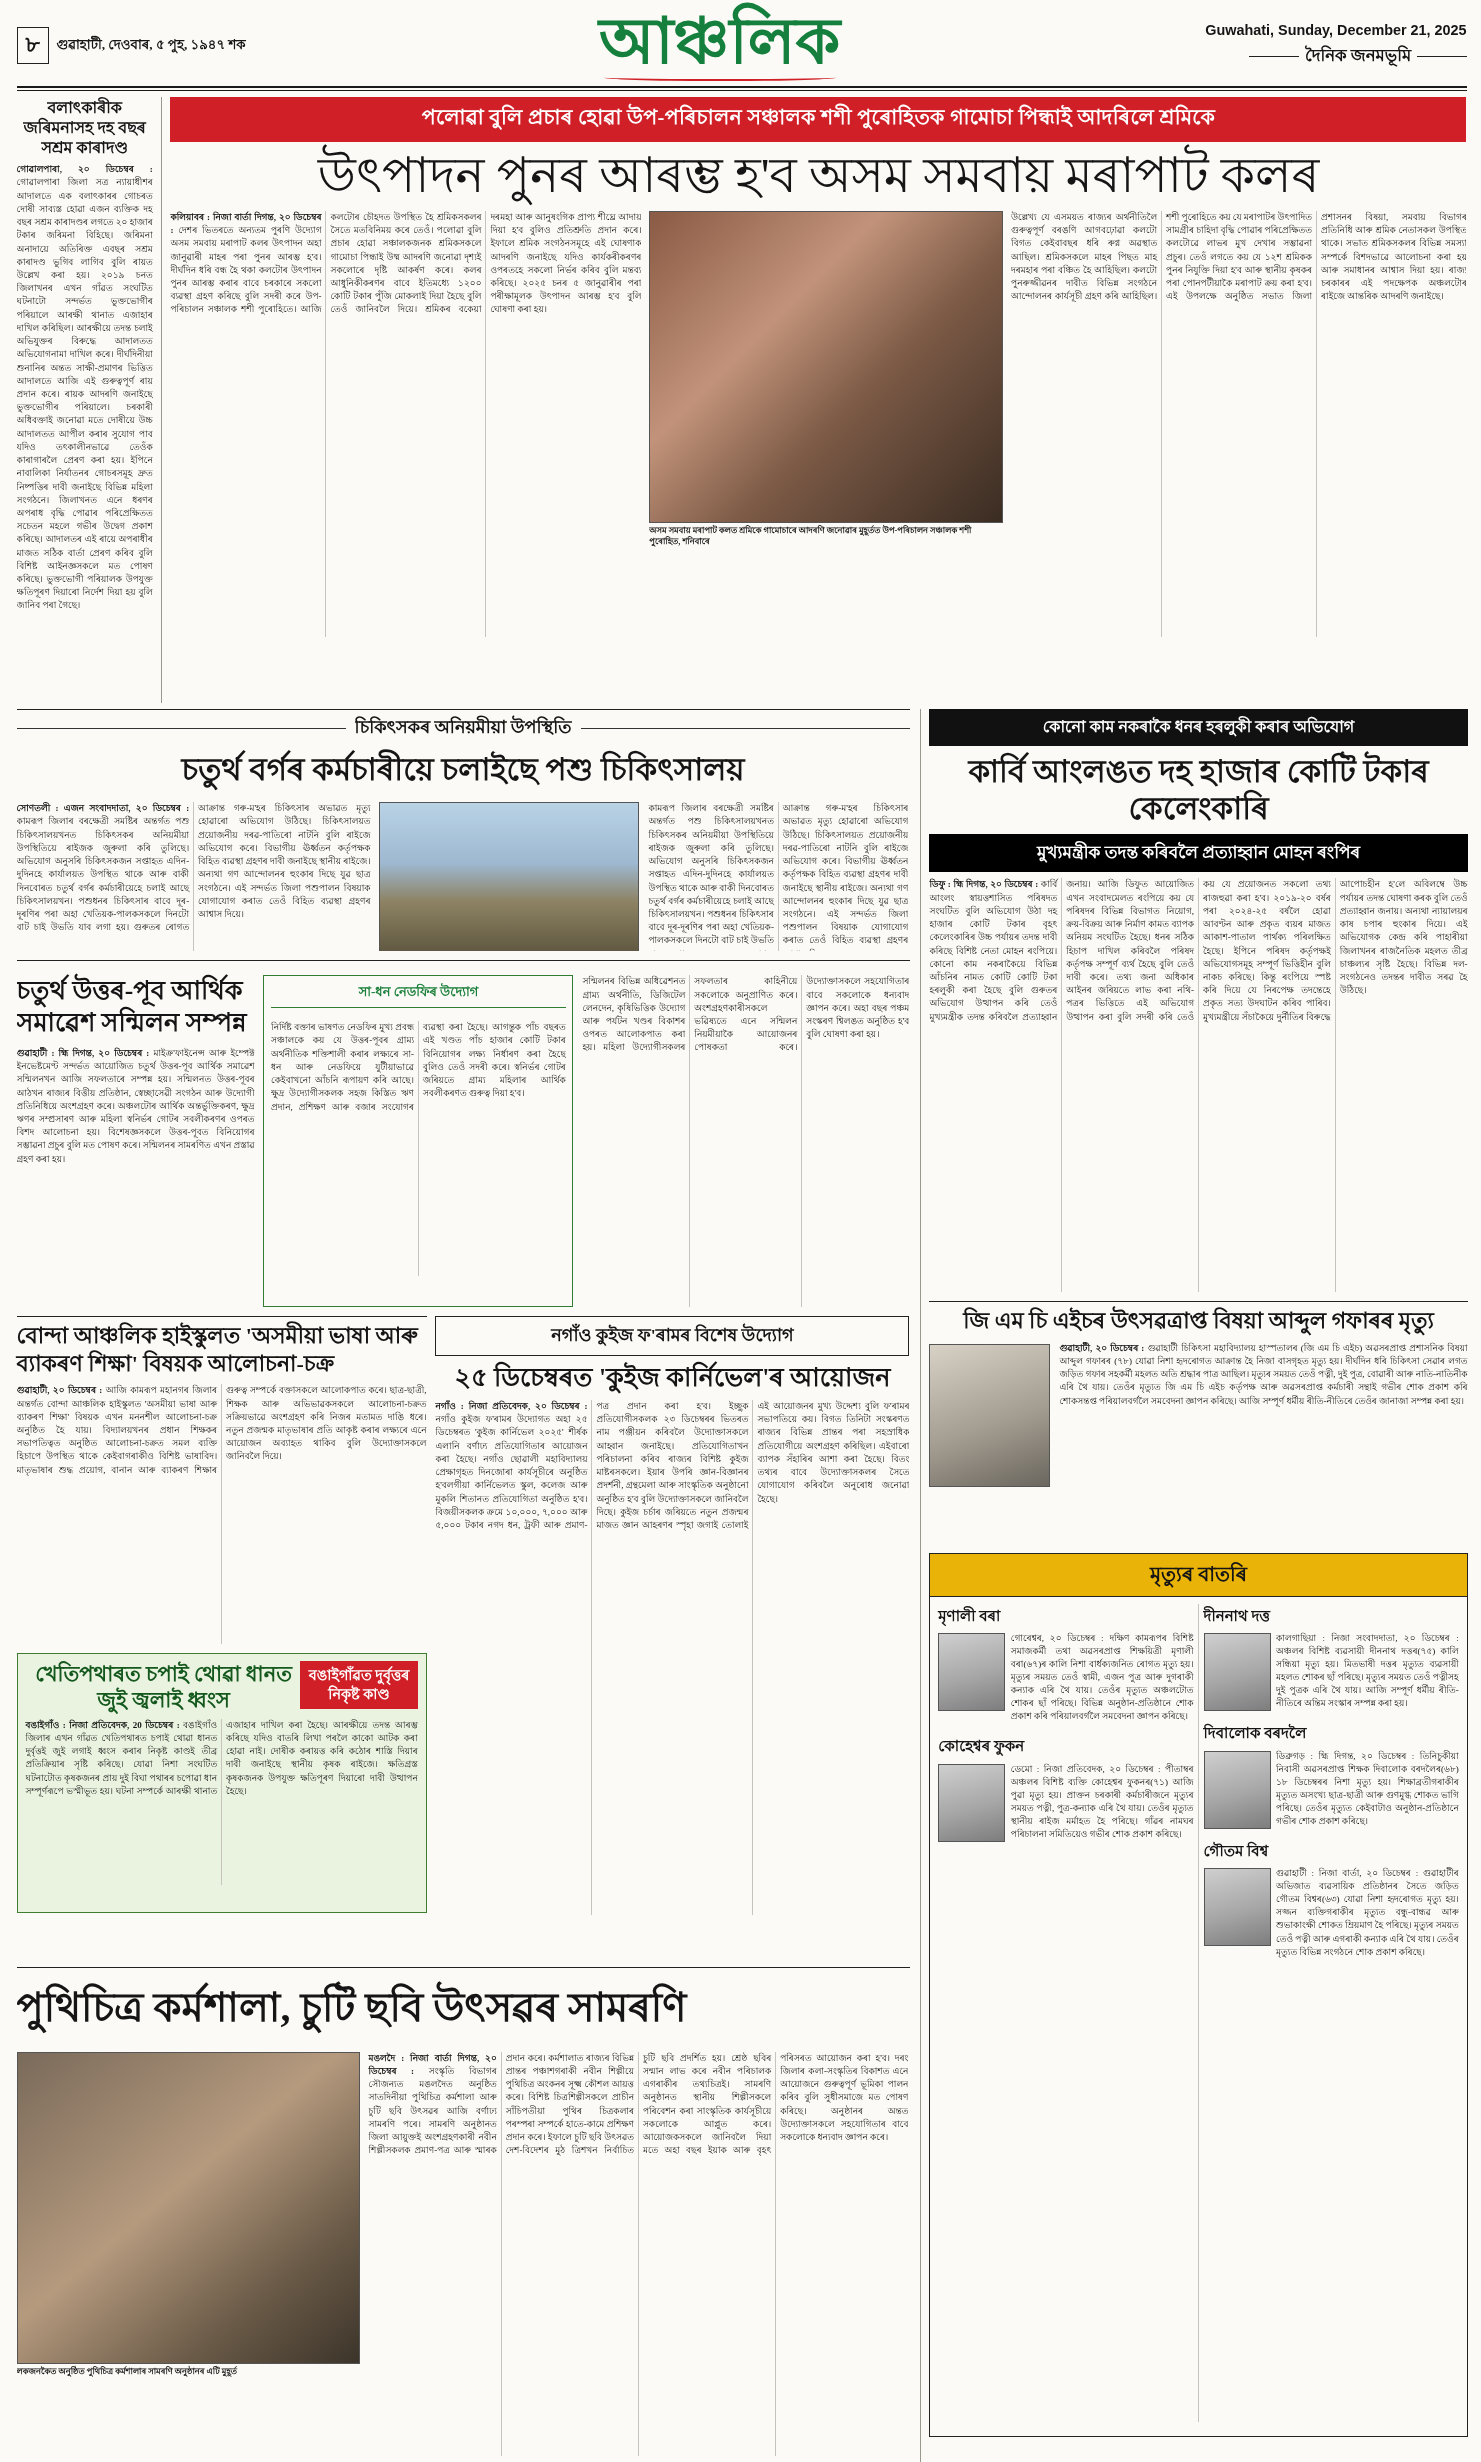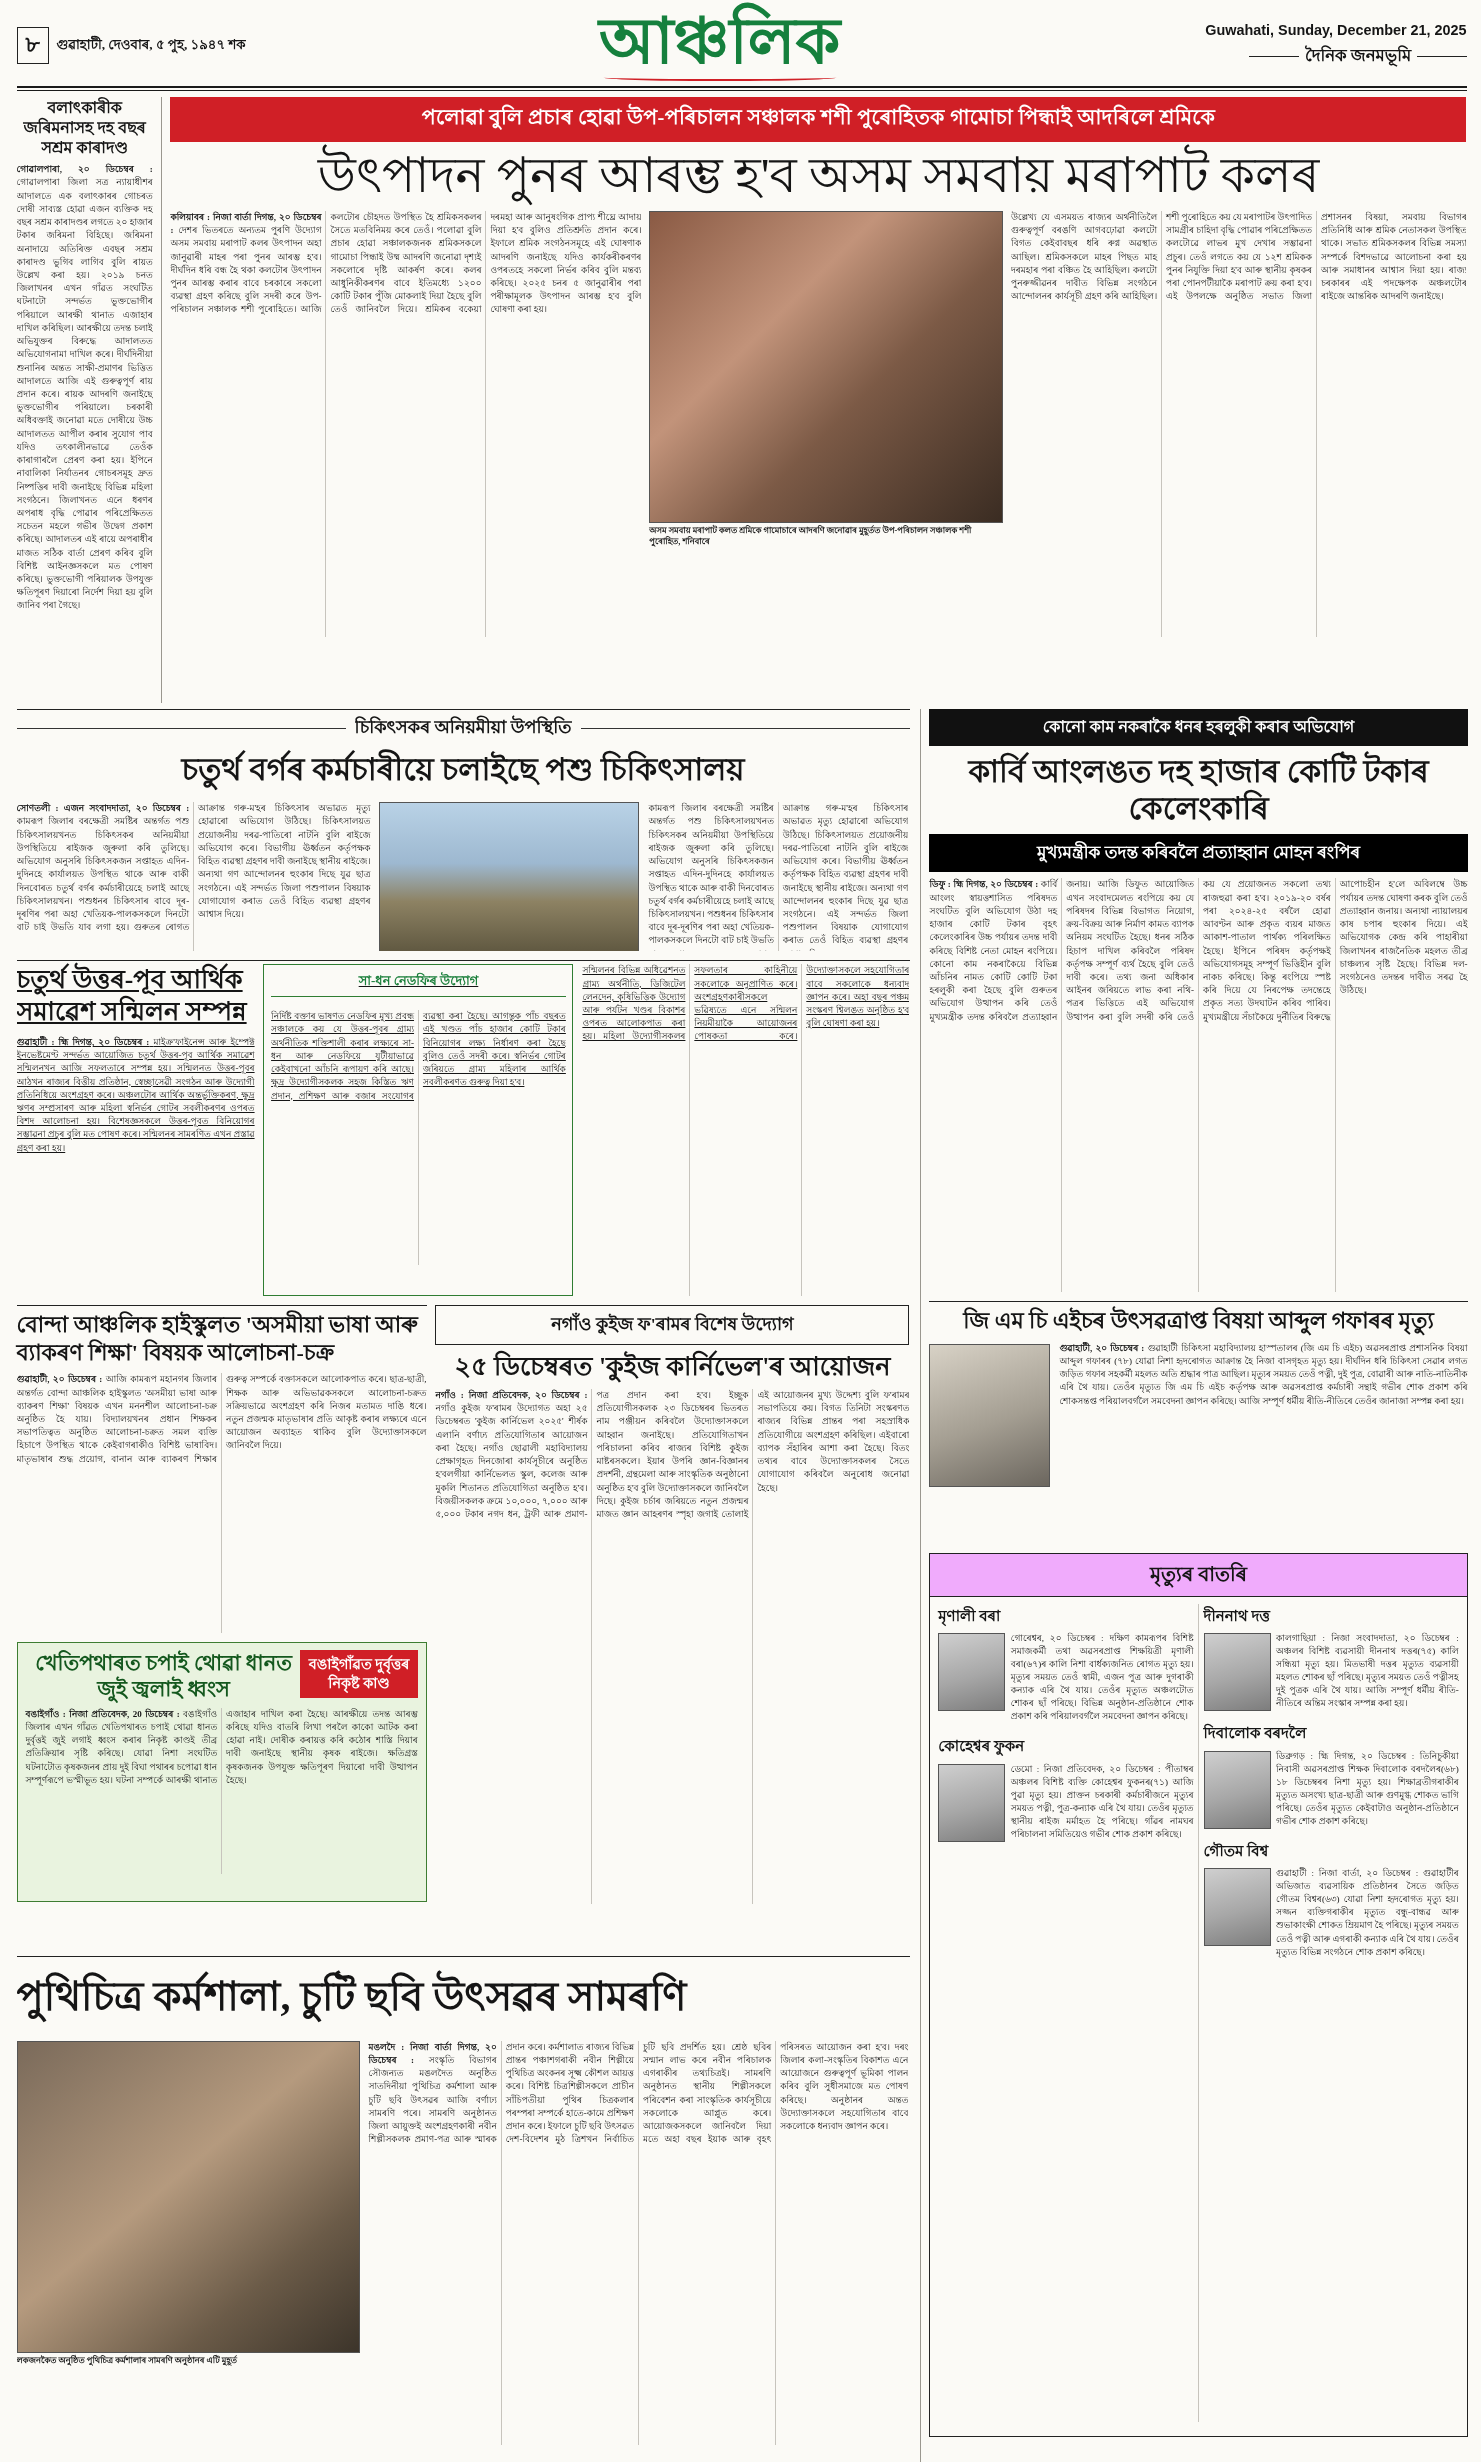--- a/index.html
+++ b/index.html
@@ -45,22 +45,22 @@
   .lowrow{display:grid;grid-template-columns:893px 548px;gap:10px;margin-top:6.6px;}
   .leftcol{display:flex;flex-direction:column;gap:8.9px;}
   .rightcol{display:flex;flex-direction:column;gap:8.9px;border-left:0.6px solid #9a978f;padding-left:8.9px;}
   
   .vet{border-top:1.1px solid #222;padding-top:2.2px;height:239px;overflow:hidden;}
   .vet .kick{font-size:17.7px;font-weight:bold;}
   .vet h2{font-size:31px;margin:2.2px 0 5.5px 0;text-align:center;}
   .vet-body{display:grid;grid-template-columns:354px 260px 260px;gap:8.9px;height:159px;}
   .vet-photo{height:100%;background:linear-gradient(180deg,#b9d2e6 0%,#9db8d0 38%,#8d8263 62%,#57503a 100%);}
   
-  .conf{border-top:1.1px solid #222;padding-top:3px;height:332px;overflow:hidden;
-        display:grid;grid-template-columns:238px 310px 327px;gap:8.9px;text-decoration:underline;}
+  .conf{border-top:1.1px solid #222;padding-top:14px;height:332px;overflow:hidden;
+        display:grid;grid-template-columns:238px 310px 327px;gap:8.9px;}
   .conf h2{font-size:25.5px;line-height:1.25;margin:0 0 7.8px 0;}
   .nedfi{border:1.7px solid #2f7d32;padding:5.5px 6.6px;box-sizing:border-box;height:100%;overflow:hidden;}
   .nedfi .ttl{color:#1b7f3b;font-size:13px;font-weight:bold;text-align:center;border-bottom:1.1px solid #2f7d32;
               padding-bottom:4.4px;margin-bottom:13px;}
   
   .midrow{display:grid;grid-template-columns:410px 474px;gap:8.9px;height:642px;}
   .bonda h2{font-size:22px;line-height:1.3;margin:0 0 5.5px 0;border-top:1.1px solid #222;padding-top:4.4px;}
   .firebox{background:#e9f3df;border:1.1px solid #3e7d32;margin-top:8.9px;padding:6.6px 7.8px;box-sizing:border-box;
            height:260px;overflow:hidden;position:relative;}
   .firebox h3{font-size:21px;color:#14581e;margin:0 0 5.5px 0;text-align:center;line-height:1.25;padding-right:116px;}
@@ -80,21 +80,21 @@
   .karbi h2{font-size:31px;text-align:center;line-height:1.2;margin:6.6px 0;}
   .karbi .redbar{background:#000000;color:#fff;font-size:17px;font-weight:bold;text-align:center;padding:5px 2.2px;
                  margin-bottom:6.6px;}
   
   .gmch{border-top:1.1px solid #222;padding-top:4.4px;height:238px;overflow:hidden;}
   .gmch h2{font-size:22px;text-align:center;line-height:1.3;margin:0 0 6.6px 0;}
   .portrait{float:left;width:119px;height:141px;margin:2.2px 8.9px 3.3px 0;border:0.6px solid #555;
             background:linear-gradient(160deg,#d8d2c6 0%,#a49e92 55%,#6b665e 100%);}
   
   .obits{border:1.1px solid #222;box-sizing:border-box;height:884px;overflow:hidden;}
-  .obits .ttl{font-size:20px;font-weight:bold;text-align:center;background:#f0abfc;border-bottom:1.1px solid #222;
+  .obits .ttl{font-size:20px;font-weight:bold;text-align:center;background:#eab308;border-bottom:1.1px solid #222;
               padding:4.4px;}
   .obits .inner{padding:6.6px 7.8px;column-count:2;column-gap:10px;column-rule:0.6px solid #c7c4bd;height:831px;
               box-sizing:border-box;overflow:hidden;}
   .obit{break-inside:avoid;margin-bottom:11px;}
   .obit .nm{font-size:15px;font-weight:bold;margin-bottom:3.3px;}
   .obit .ph{float:left;width:65px;height:76px;margin:1.1px 5.5px 2.2px 0;border:0.6px solid #555;
             background:linear-gradient(165deg,#cfcfcf 0%,#a7a7a7 55%,#7d7d7d 100%);}
   .obit .tx{font-size:9px;line-height:1.45;text-align:justify;}
 </style>
 </head>

